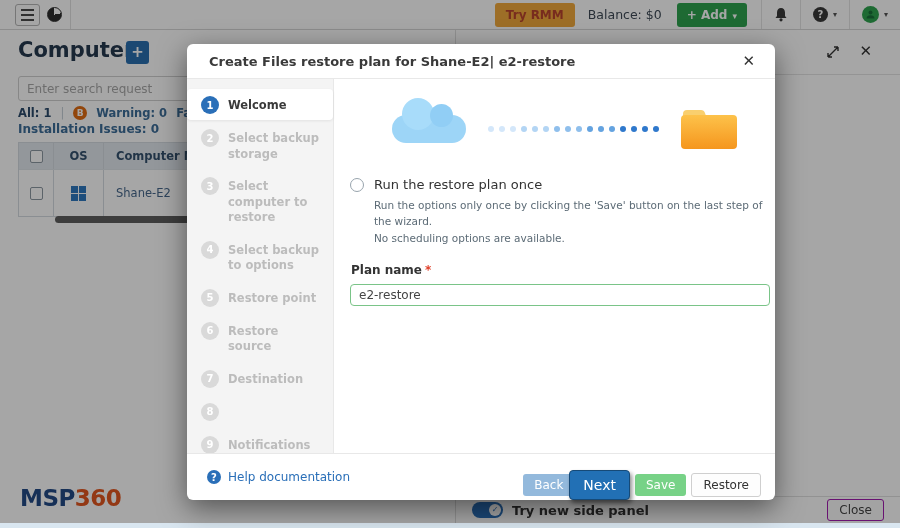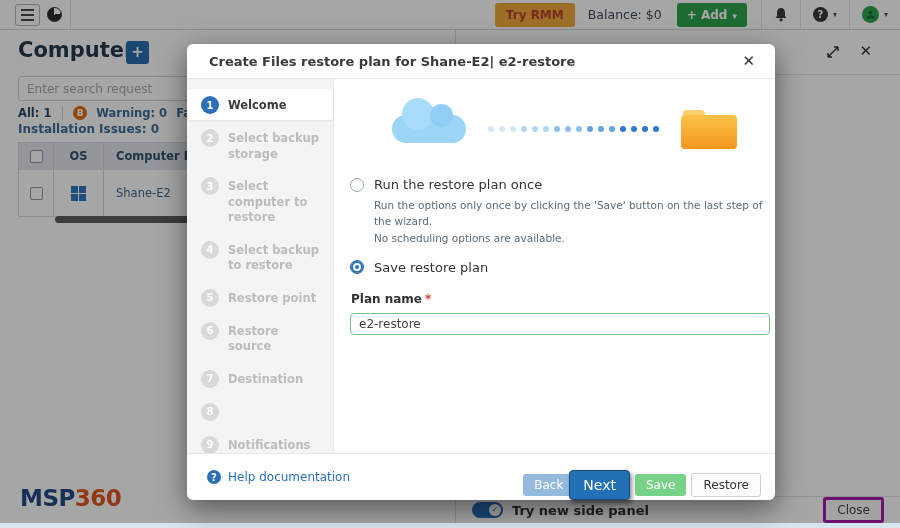--- a/index.html
+++ b/index.html
@@ -50,21 +50,21 @@
 
   
   .side-panel { position:absolute; left:455px; top:30px; width:445px; height:498px; background:#fff; border-left:1px solid #ddd; }
   .sp-head { position:absolute; top:0; left:0; right:0; height:45px; border-bottom:1px solid #e3e3e3; }
   .sp-expand { position:absolute; right:60px; top:15px; width:14px; height:14px; cursor:pointer; }
   .sp-close { position:absolute; right:28px; top:12px; font-size:15px; color:#333; cursor:pointer; }
   .sp-foot { position:absolute; bottom:5px; left:0; right:0; height:27px; background:#fff; border-top:1px solid #e0e0e0; display:flex; align-items:center; padding:0 16px; }
   .toggle { width:31px; height:16px; border-radius:9px; background:#2a6fb8; position:relative; margin-right:9px; cursor:pointer; flex:0 0 auto; }
   .toggle .knob { position:absolute; right:2px; top:2px; width:12px; height:12px; border-radius:50%; background:#fff; color:#2a6fb8; font-size:8px; line-height:12px; text-align:center; font-weight:bold; }
   .toggle-label { font-size:13px; font-weight:bold; color:#333; }
-  .btn-close-panel { margin-left:auto; background:#fbfbfb; border:3px solid #a21caf; border-radius:3px; font-size:12px; color:#444; padding:3px 11px; cursor:pointer; }
+  .btn-close-panel { margin-left:auto; background:#fbfbfb; border:1px solid #a21caf; border-radius:3px; font-size:12px; color:#444; padding:3px 11px; cursor:pointer; }
 
   
   .overlay { position:absolute; inset:0; background:rgba(0,0,0,0.35); z-index:5; }
   .bottom-strip { position:absolute; left:0; bottom:0; width:900px; height:5px; background:#d9e6f0; z-index:6; }
 
   
   .modal { position:absolute; left:187px; top:44px; width:588px; height:456px; background:#fff; border-radius:6px; box-shadow:0 8px 28px rgba(0,0,0,0.5); z-index:10; display:flex; flex-direction:column; }
   .modal-head { height:35px; display:flex; align-items:center; padding:0 20px 0 22px; border-bottom:1px solid #e8e8e8; flex:0 0 auto; }
   .modal-title { font-size:13px; font-weight:bold; color:#3a3a3a; }
   .modal-x { margin-left:auto; font-size:15px; color:#333; cursor:pointer; font-weight:bold; }
@@ -227,21 +227,21 @@
         <div class="step">
           <span class="snum">2</span>
           <span class="slabel">Select backup storage</span>
         </div>
         <div class="step">
           <span class="snum">3</span>
           <span class="slabel">Select computer to restore</span>
         </div>
         <div class="step">
           <span class="snum">4</span>
-          <span class="slabel">Select backup to restore</span>
+          <span class="slabel">Select backup to options</span>
         </div>
         <div class="step">
           <span class="snum">5</span>
           <span class="slabel">Restore point</span>
         </div>
         <div class="step">
           <span class="snum">6</span>
           <span class="slabel">Restore source</span>
         </div>
         <div class="step">
@@ -295,24 +295,20 @@
             <span class="radio"></span>
             <span class="opt-label">Run the restore plan once</span>
           </div>
           <div class="opt-desc">
             <div>Run the options only once by clicking the 'Save' button on the last step of the wizard.</div>
             <div>No scheduling options are available.</div>
           </div>
         </div>
 
         <div class="option">
-          <div class="opt-row">
-            <span class="radio sel"></span>
-            <span class="opt-label">Save restore plan</span>
-          </div>
         </div>
 
         <div class="plan-label">
           <span>Plan name</span><span class="req">*</span>
         </div>
         <input class="plan-input" value="e2-restore" style="">
       </section>
     </div>
 
     <div class="modal-foot">

